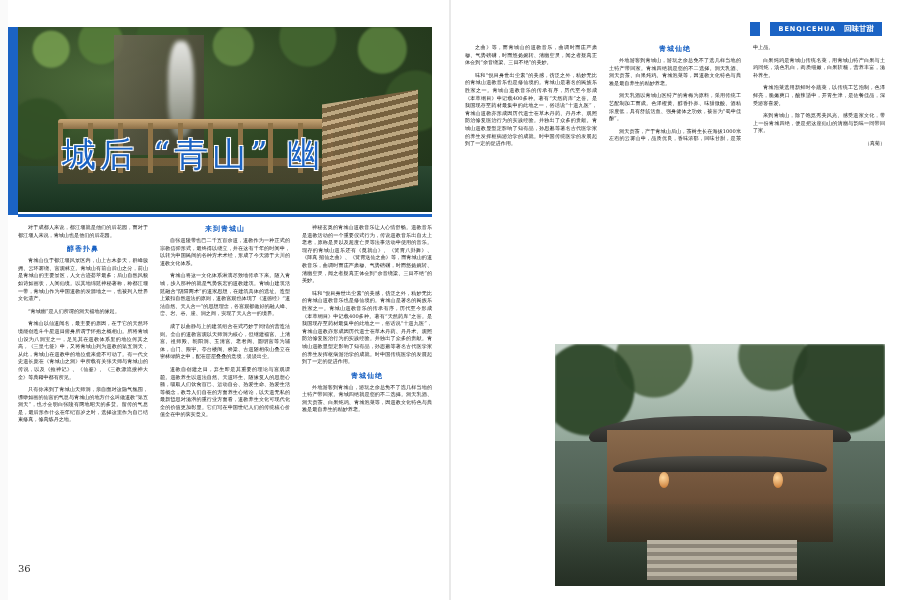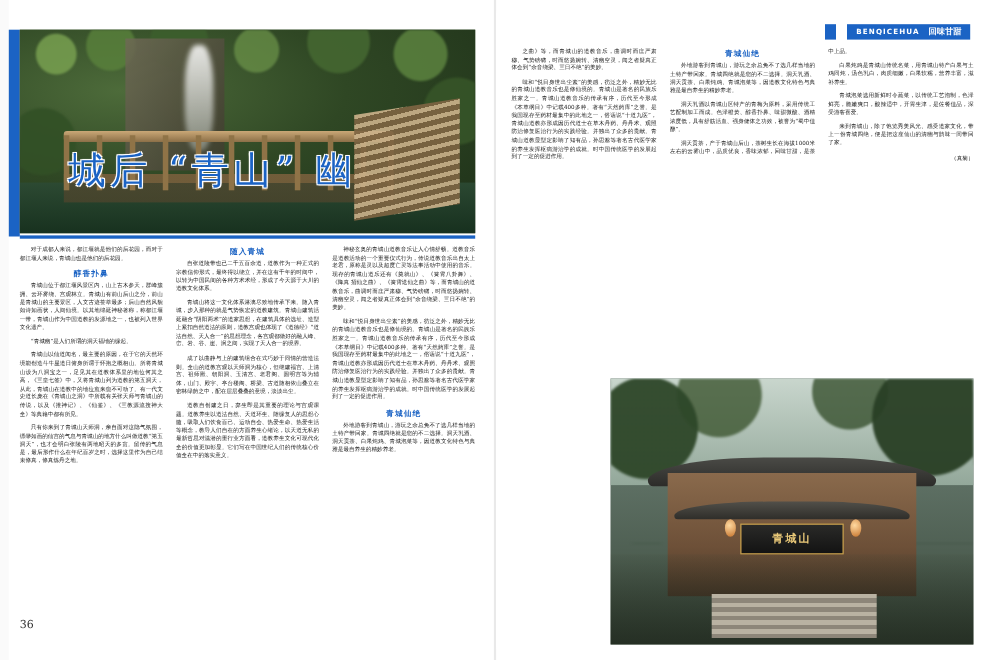--- a/index.html
+++ b/index.html
@@ -216,21 +216,21 @@
     <div class="hero-title">城后 “青山” 幽</div>
     <div class="hero-rule"></div>
 
     <div class="lcols">
         <div class="p">对于成都人来说，都江堰就是他们的后花园，而对于都江堰人来说，青城山也是他们的后花园。</div>
         <div class="sub">醇香扑鼻</div>
         <div class="p">青城山位于都江堰风景区内，山上古木参天，群峰簇拥、云环雾绕、宫观林立。青城山有前山后山之分，前山是青城山的主要景区，人文古迹荟萃最多；后山自然风貌如诗如画状，人间仙境。以其地绵延神秘著称，称都江堰一带，青城山作为中国道教的发源地之一，也被列入世界文化遗产。</div>
         <div class="p">“青城幽”是人们所谓的洞天福地的缘起。</div>
         <div class="p">青城山以仙道闻名，最主要的原因，在于它的天然环境能创造斗牛星道日俯身所谓于怀抱之概相山。所将青城山设为八洞宝之一，足见其在道教体系里的地位何其之高，《三皇七签》中，又将青城山列为道教的第五洞天，从此，青城山在道教中的地位愈来愈不可动了。有一代文史道长庞在《青城山之洞》中所载有关张天师与青城山的传说，以及《推神记》、《仙鉴》、《三教源流搜神大全》等典籍中都有所见。</div>
         <div class="p">只有你来到了青城山天师洞，亲自面对这隐气氛围，缥缈如画的仙宫的气息与青城山的地方什么叫做道教“第五洞天”，也才会明白张陵有两地昭天的多贫。留传的气息是，最后形作什么在年纪百岁之时，选择这里作为自己结束修真，修真炼丹之地。</div>
-        <div class="sub">随入青城</div>
+        <div class="sub">来到青城山</div>
         <div class="p">自张道陵带也已二千五百余道，道教作为一种正式的宗教信仰形式，最终得以绕立，并在这有千年的时间中，以转为中国民间的各种方术术经，形成了今天源于大川的道教文化体系。</div>
         <div class="p">青城山将这一文化体系淋漓尽致地传承下来。随入青城，步入那种的就是气势恢宏的道教建筑。青城山建筑活延融合“阴阳两术”的道家思想，在建筑具体的选址、造型上紧扣自然道法的原则，道教宫观也体现了《道德经》“道法自然、天人合一”的思想理念，各宫观都做好的融人峰、峦、岩、谷、崖、涧之间，实现了天人合一的境界。</div>
         <div class="p">成了以曲静与上的建筑组合在式巧妙于同情的营造法则。全山的道教宫观以天师洞为核心，但继建福宫、上清宫、祖师殿、朝阳洞、玉清宫、老君阁、圆明宫等为辅体，山门、殿宇、亭台楼阁、桥梁、古道随相依山叠立在密林绿荫之中，配在层层叠叠的意境，淡淡出尘。</div>
         <div class="p">道教自创建之日，弃生即是其重要的理论与宫观课题。道教养生以道法自然、天道环生、随缘复人的思想心髓，吸取人们饮食百己、运动自会、热爱生命、热爱生活等概念，教导人们自在的方面养生心绪论，以天道无私的最新哲思对滋潜的重行业方面看，道教养生文化可现代化全的价值更加彰显。它们写在中国世纪人们的传统核心价值全在中的落实意义。</div>
         <div class="p">神秘玄奥的青城山道教音乐让人心情舒畅。道教音乐是道教活动的一个重要仪式行为，传说道教音乐出自太上老君，原称是灵以及超度亡灵等法事活动中使用的音乐。现存的青城山道乐还有《奠就山》、《簧霄八卦舞》、《降真 招仙之曲》、《簧霄送仙之曲》等，而青城山的道教音乐，曲调时而庄严肃穆、气势磅礴，时而悠扬婉转、清幽空灵，闻之者疑真正体会到“余音绕梁、三日不绝”的美妙。</div>
         <div class="p">味和“悦目身世出尘素”的美感，彷泛之外，精妙无比的青城山道教音乐也是修仙境的。青城山是著名的民族乐胜家之一。青城山道教音乐的传承有序，历代至今形成《本草纲目》中记载400多种。著有“天然药库”之誉。是我国现存至药材最集中的此地之一，俗话说“十道九医”，青城山道教亦形成因历代道士在草木丹药、丹丹术、观照防治修复医治行为的实践经验。并独出了众多的贵献。青城山道教显型定影响了知有品，孙思邈等著名古代医学家的养生发挥枢病游治学的成就。时中国传统医学的发展起到了一定的促进作用。</div>
         <div class="sub">青城仙绝</div>
         <div class="p">外地游客到青城山，游玩之余总免不了选几样当地的土特产带回家。青城四绝就是您的不二选择。洞天乳酒、洞天贡茶、白果炖鸡、青城泡菜等，因道教文化特色与典雅是最自养生的精妙养老。</div>
       </div>
 
@@ -259,23 +259,20 @@
         <div class="p">来到青城山，除了饱览秀美风光、感受道家文化，带上一份青城四绝，便是把这座仙山的清幽与韵味一同带回了家。</div>
         <div class="sig">（真菊）</div>
       </div>
 
     <div class="rphoto">
       <div class="sky"></div>
       <div class="trees"></div>
       <div class="roof"></div>
       <div class="temple"></div>
       <div class="roof2"></div>
-      <div class="plaque">
-        <span>青城山</span>
-      </div>
       <div class="lantern" style="left:104px;top:128px"></div>
       <div class="lantern" style="left:218px;top:128px"></div>
       <div class="wall"></div>
       <div class="steps"></div>
     </div>
 
   </div>
 </div>
 
 </body></html>

